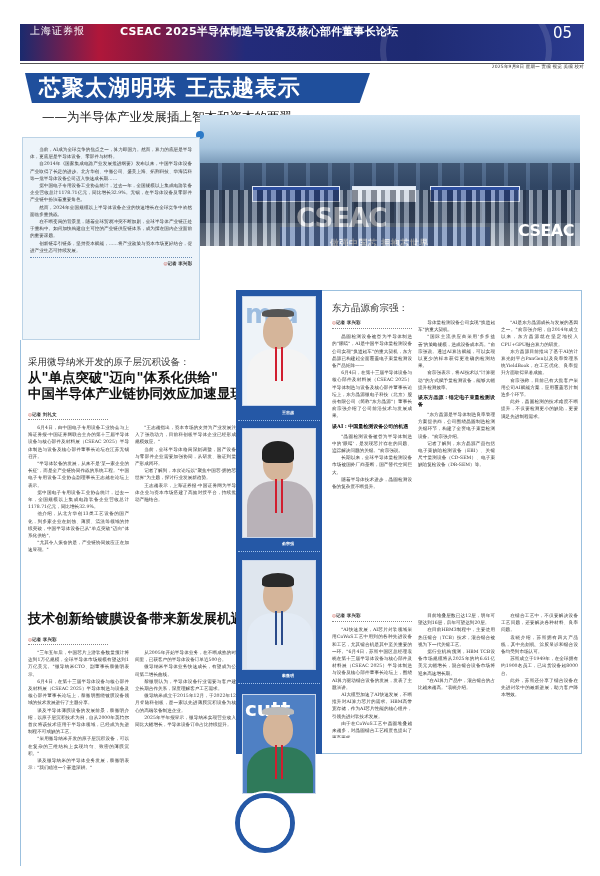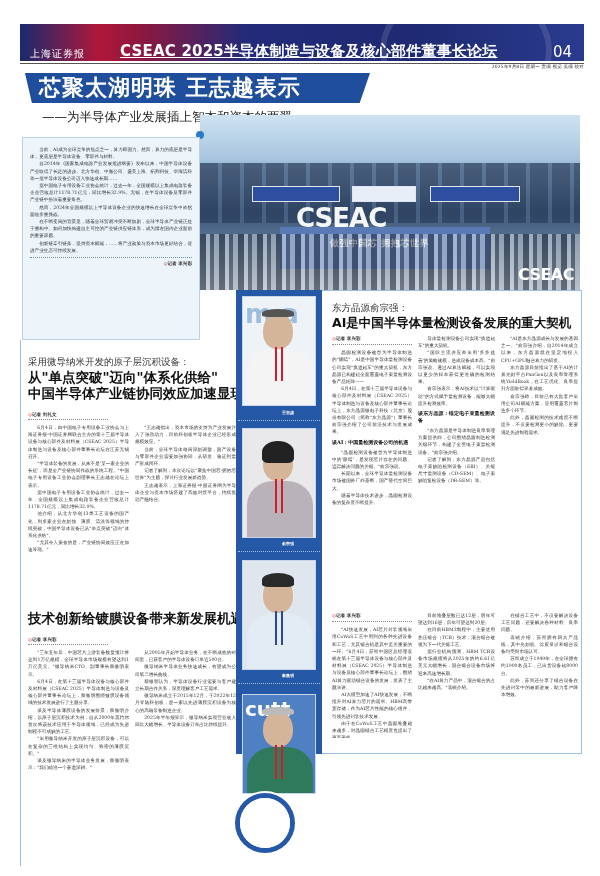--- a/index.html
+++ b/index.html
@@ -3,44 +3,44 @@
 <meta charset="utf-8">
 <style>
   * { box-sizing: border-box; margin: 0; padding: 0; }
   html, body { width: 600px; height: 876px; background: #ffffff; overflow: hidden; }
   body { font-family: "DejaVu Sans", "Liberation Sans", sans-serif; color: #222; position: relative; }
 
   
   .masthead {
     position: absolute; left: 20px; top: 24px; width: 564px; height: 37px;
     background: linear-gradient(90deg, #1a2a6e 0%, #b0173a 14%, #8a1840 22%, #232b7a 40%, #1e2a72 70%, #2a3a8e 100%);
-    display: flex; align-items: flex-end; overflow: hidden;
+    display: flex; align-items: flex-start; overflow: hidden;
   }
   .masthead::after {
     content: ""; position: absolute; left: 360px; top: -40px; width: 160px; height: 120px;
     border: 6px solid rgba(255,255,255,0.12); border-radius: 50%;
   }
   .masthead .paper-name { color: #fff; font-family: "DejaVu Serif", serif; font-size: 10px; margin-left: 10px; width: 90px; letter-spacing: 1px; }
-  .masthead .forum-title { color: #fff; font-weight: bold; font-size: 15px; letter-spacing: 0.2px; flex: 1; position: relative; z-index: 1; text-decoration: underline; }
+  .masthead .forum-title { color: #fff; font-weight: bold; font-size: 11px; letter-spacing: 0.2px; flex: 1; position: relative; z-index: 1; }
   .masthead .page-num { color: #fff; font-size: 15px; margin-right: 12px; position: relative; z-index: 1; }
   .dateline-rule { position: absolute; left: 20px; top: 63px; width: 564px; height: 1px; background: #555; }
   .dateline { position: absolute; right: 16px; top: 64px; font-size: 4.5px; color: #333; letter-spacing: 0.2px; }
 
   
   .headline-band {
     position: absolute; left: 25px; top: 73px; width: 345px; height: 30px;
     background: #1f4f9c; clip-path: polygon(0 0, 100% 0, 97% 100%, 2% 100%);
     display: flex; align-items: center; padding-left: 14px;
   }
   .headline-band span { color: #fff; font-family: "DejaVu Serif", serif; font-weight: bold; font-size: 22px; letter-spacing: 1px; white-space: nowrap; }
   .subhead { position: absolute; left: 42px; top: 109px; font-family: "DejaVu Serif", serif; font-size: 12.5px; color: #222; white-space: nowrap; }
 
   
   .hero-photo {
-    position: absolute; left: 200px; top: 115px; width: 380px; height: 175px;
+    position: absolute; left: 200px; top: 115px; width: 380px; height: 131px;
     background:
       linear-gradient(180deg, #cfe3f2 0%, #a7c5de 25%, #6f90b0 40%, #3b5678 55%, #55708f 70%, #7d8fa3 85%, #a9b3bf 100%);
     overflow: hidden;
     text-align: right;
   }
   .hero-photo .building { position: absolute; left: 0; top: 48px; width: 100%; height: 60px; background: repeating-linear-gradient(90deg, #2c3f5c 0 18px, #4c6486 18px 22px); opacity: 0.75; }
   .hero-photo .banner-l, .hero-photo .banner-r, .hero-photo .banner-c { position: absolute; top: 71px; height: 16px; background: #2e4fa0; border: 1px solid #dfe7f5; }
   .hero-photo .banner-l { left: 52px; width: 88px; }
   .hero-photo .banner-c { left: 152px; width: 64px; background: #e7eef7; }
   .hero-photo .banner-r { left: 230px; width: 90px; }
@@ -83,21 +83,21 @@
 
   
   .right-frame { position: absolute; left: 322px; top: 290px; width: 260px; height: 464px; border: 1px solid #9bc0de; border-left: none; }
 </style>
 </head>
 <body>
 
 <div class="masthead">
   <span class="paper-name">上海证券报</span>
   <span class="forum-title">CSEAC 2025半导体制造与设备及核心部件董事长论坛</span>
-  <span class="page-num">04</span>
+  <span class="page-num">05</span>
 </div>
 <div class="dateline-rule"></div>
 <div class="dateline">2025年9月8日 星期一 责编 视觉 美编 校对</div>
 
 <div class="headline-band">
   <span>芯聚太湖明珠  王志越表示</span>
 </div>
 <div class="subhead">——为半导体产业发展插上智本和资本的两翼</div>
 
 <div class="hero-photo">
@@ -208,21 +208,20 @@
   <div class="hair" style="height:8px; background:#bbb;"></div>
   <div class="lanyard"></div>
 </div>
 <div class="caption" style="top:796px;">袁晓</div>
 <div class="circle-deco"></div>
 
 <div class="right-frame"></div>
 
 <div class="article" style="left:332px; top:302px; width:246px;">
   <div class="art-kicker">东方晶源俞宗强：</div>
-  <div class="art-title" style="font-size:12.5px;">AI是中国半导体量检测设备发展的重大契机</div>
   <div class="cols body-text" style="height:255px; overflow:hidden; margin-top:4px;">
     <div>
       <div class="art-byline" style="margin-top:0;"><span class="mark">◎</span><span>记者 李兴彩</span></div>
       <p>晶圆检测设备被誉为半导体制造的"眼睛"，AI是中国半导体量检测设备公司实现"换道超车"的重大契机，东方晶源已构建起全面覆盖电子束量检测设备产品矩阵——</p>
       <p>6月4日，在第十三届半导体设备与核心部件及材料展（CSEAC 2025）半导体制造与设备及核心部件董事长论坛上，东方晶源微电子科技（北京）股份有限公司（简称"东方晶源"）董事长俞宗强介绍了公司前沿技术与发展成果。</p>
       <div class="subsection">谈AI：中国量检测设备公司的机遇</div>
       <p>"晶圆检测设备被誉为半导体制造中的'眼睛'，是发现芯片存在的问题、追踪解决问题的关键。"俞宗强说。</p>
       <p>长期以来，全球半导体量检测设备市场被国外厂商垄断，国产替代空间巨大。</p>
       <p>随着半导体技术进步，晶圆检测设备的复杂度不断提升。</p>
     </div>

